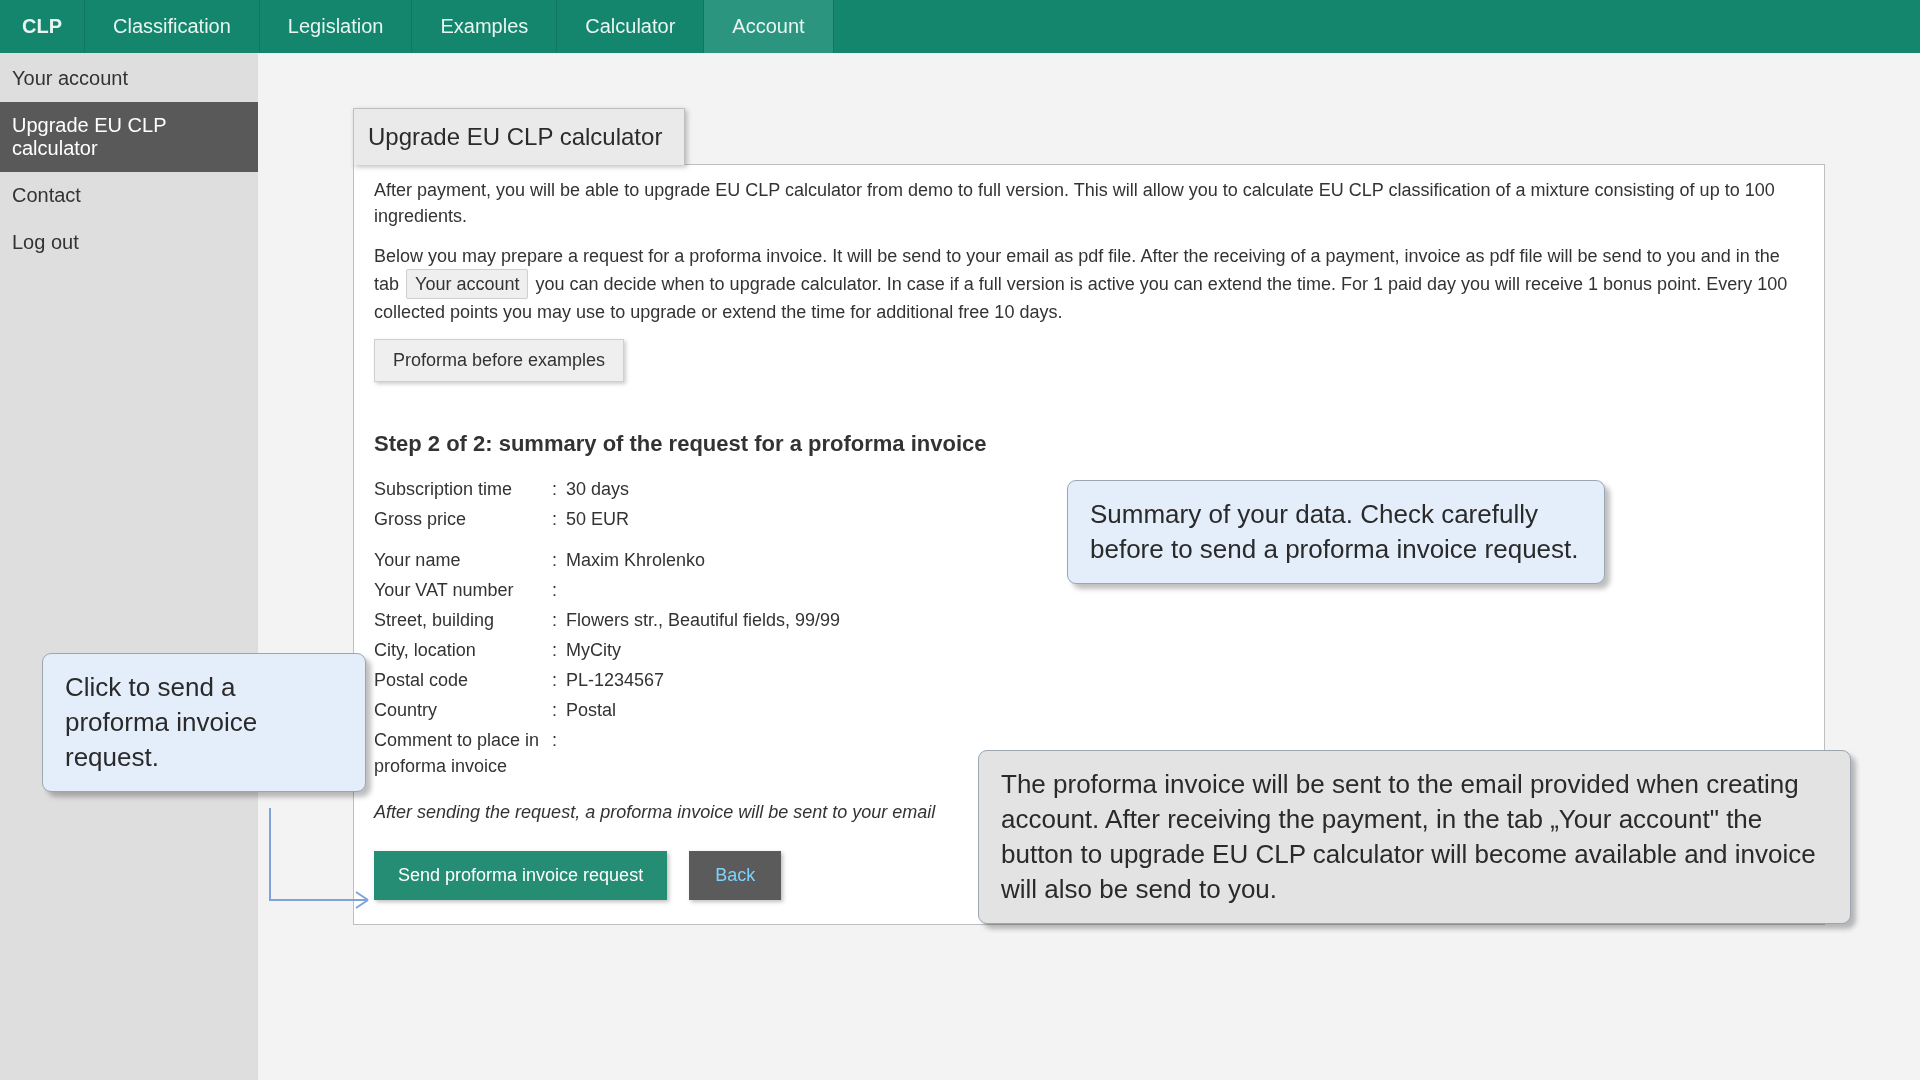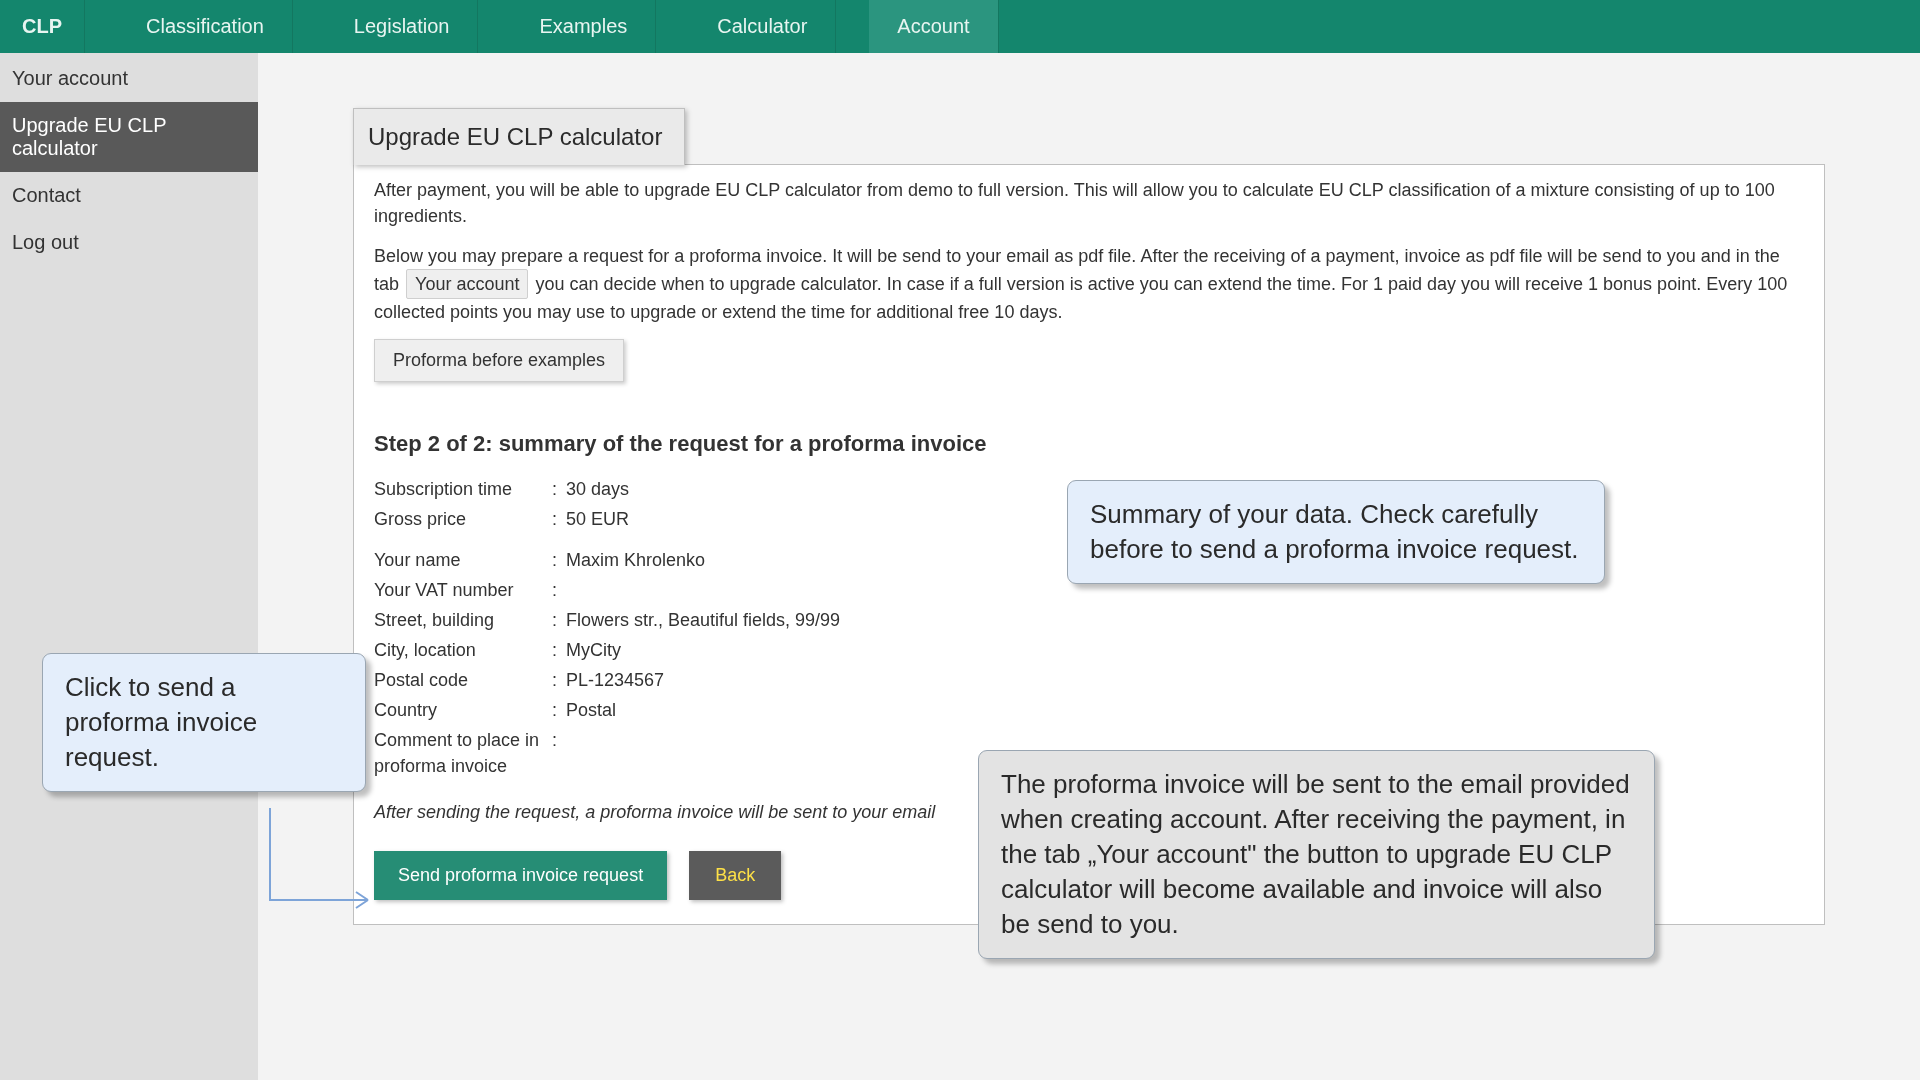--- a/index.html
+++ b/index.html
@@ -9,21 +9,20 @@
     width: 1920px;
     height: 1080px;
     overflow: hidden;
     position: relative;
   }
   .topnav {
     display: flex;
     background: #14866d;
     height: 53px;
     align-items: stretch;
-    gap: 33px;
   }
   .topnav .tab {
     padding: 0 28px;
     display: flex;
     align-items: center;
     color: #e8f5f1;
     font-size: 20px;
     border-right: 1px solid #137760;
     cursor: pointer;
     font-family: "Trebuchet MS", "Segoe UI", sans-serif;
@@ -134,21 +133,21 @@
     background: #268d75;
     color: #fff;
     border: none;
     padding: 14px 24px;
     font-size: 18px;
     cursor: pointer;
     box-shadow: 2px 2px 4px rgba(0,0,0,0.25);
   }
   .btn-grey {
     background: #5b5b5b;
-    color: #fde047;
+    color: #7dd3fc;
     border: none;
     padding: 14px 26px;
     font-size: 18px;
     cursor: pointer;
     box-shadow: 2px 2px 4px rgba(0,0,0,0.25);
   }
   .callout {
     position: absolute;
     border: 1px solid #9aa6b2;
     padding: 16px 22px;
@@ -262,13 +261,13 @@
 
 <div class="callout blue" style="left:42px; top:653px; width:324px;">Click to send a proforma invoice request.</div>
 
 <svg class="arrow-svg" style="left:250px; top:800px;" width="140" height="130">
   <path d="M 20 8 L 20 100 L 118 100" stroke="#7da4d8" stroke-width="2" fill="none"></path>
   <path d="M 118 100 L 106 92 M 118 100 L 106 108" stroke="#7da4d8" stroke-width="2" fill="none"></path>
 </svg>
 
 <div class="callout blue" style="left:1067px; top:480px; width:538px;">Summary of your data. Check carefully before to send a proforma invoice request.</div>
 
-<div class="callout grey" style="left:978px; top:750px; width:677px;">The proforma invoice will be sent to the email provided when creating account. After receiving the payment, in the tab „Your account" the button to upgrade EU CLP calculator will become available and invoice will also be send to you.</div>
+<div class="callout grey" style="left:978px; top:750px; width:873px;">The proforma invoice will be sent to the email provided when creating account. After receiving the payment, in the tab „Your account" the button to upgrade EU CLP calculator will become available and invoice will also be send to you.</div>
 
 </body></html>

